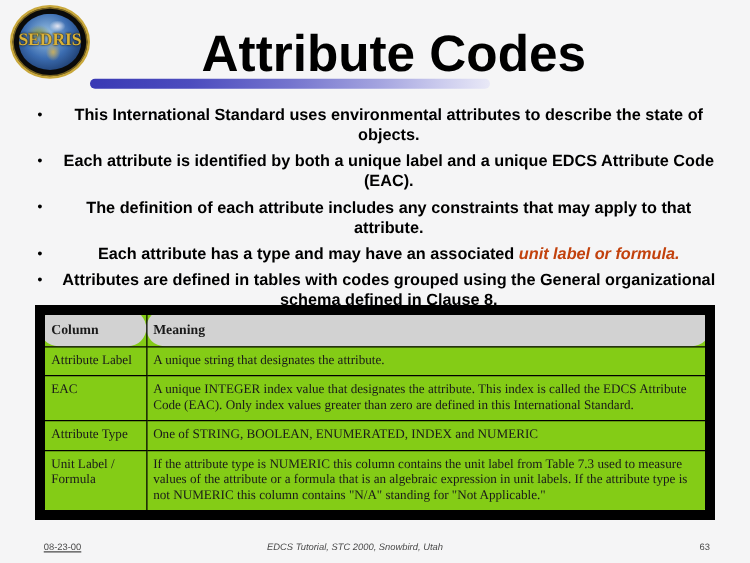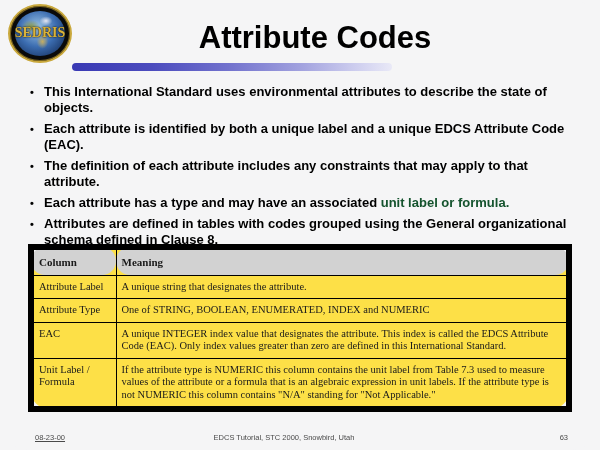--- a/index.html
+++ b/index.html
@@ -41,21 +41,21 @@
     letter-spacing: 0px;
     color: #d9b23a;
     text-shadow: 0 0 2px #000, 0 0 1px #5a4a10;
   }
 
   
   .title {
     position: absolute; top: 20px; left: 0; width: 600px;
     padding-left: 30px;
     text-align: center;
-    font-size: 31px;
+    font-size: 41px;
     font-weight: bold;
     color: #000;
     letter-spacing: 0px;
   }
 
   
   .bar {
     position: absolute; left: 72px; top: 63px;
     width: 320px; height: 8px;
     background: linear-gradient(90deg, #3939b4 0%, #4c4cbe 25%, #7474ce 50%, #a3a3df 72%, #ccccee 88%, #e9e9f7 100%);
@@ -72,35 +72,35 @@
     font-weight: bold;
     color: #000;
     line-height: 16px;
   }
   .dot {
     width: 14px;
     flex: 0 0 14px;
     font-size: 11px;
     line-height: 16px;
   }
-  .btext { flex: 1; }
-  .red-em { color: #14532d; }
+  .btext { flex: 1; text-align: center; }
+  .red-em { color: #c2410c; font-style: italic; }
 
   
   .tablewrap {
     position: absolute; left: 28px; top: 244px; width: 544px;
   }
   table.def {
     width: 100%;
     border-collapse: collapse;
-    border: 6px solid #000000;
+    border: 8px solid #000000;
     font-family: "Liberation Serif", serif;
     font-size: 10.5px;
     color: #1a1a1a;
-    background: #fde047;
+    background: #84cc16;
     padding-left: 31px;
   }
   table.def th, table.def td {
     border: 1px solid #000;
     text-align: left;
     vertical-align: top;
     padding: 5px 6px 5px 5px;
     line-height: 12.5px;
     font-weight: normal;
   }
@@ -112,21 +112,21 @@
   }
   table.def .c1 { width: 85px; }
 
   
   .footer {
     position: absolute; left: 0; right: 0; top: 433px;
     font-size: 7.5px;
     color: #4a4a4a;
   }
   .footer .fdate  { position: absolute; left: 35px; text-decoration: underline; }
-  .footer .fcenter{ position: absolute; left: 0; width: 568px; text-align: center; }
+  .footer .fcenter{ position: absolute; left: 0; width: 568px; text-align: center; font-style: italic; }
   .footer .fpage  { position: absolute; right: 32px; }
 </style>
 </head>
 <body>
 
 <div class="slide">
 
   <div class="logo">
     <div class="earth"></div>
     <div class="logo-text">SEDRIS</div>
@@ -166,26 +166,26 @@
           <th class="c1">Column</th>
           <th>Meaning</th>
         </tr>
       </thead>
       <tbody>
         <tr>
           <td class="c1">Attribute Label</td>
           <td>A unique string that designates the attribute.</td>
         </tr>
         <tr>
+          <td class="c1">EAC</td>
+          <td>A unique INTEGER index value that designates the attribute. This index is called the EDCS Attribute Code (EAC). Only index values greater than zero are defined in this International Standard.</td>
+        </tr>
+        <tr>
           <td class="c1">Attribute Type</td>
           <td>One of STRING, BOOLEAN, ENUMERATED, INDEX and NUMERIC</td>
-        </tr>
-        <tr>
-          <td class="c1">EAC</td>
-          <td>A unique INTEGER index value that designates the attribute. This index is called the EDCS Attribute Code (EAC). Only index values greater than zero are defined in this International Standard.</td>
         </tr>
         <tr>
           <td class="c1">Unit Label / Formula</td>
           <td>If the attribute type is NUMERIC this column contains the unit label from Table 7.3 used to measure values of the attribute or a formula that is an algebraic expression in unit labels. If the attribute type is not NUMERIC this column contains "N/A" standing for "Not Applicable."</td>
         </tr>
       </tbody>
     </table>
   </div>
 
   <div class="footer">

